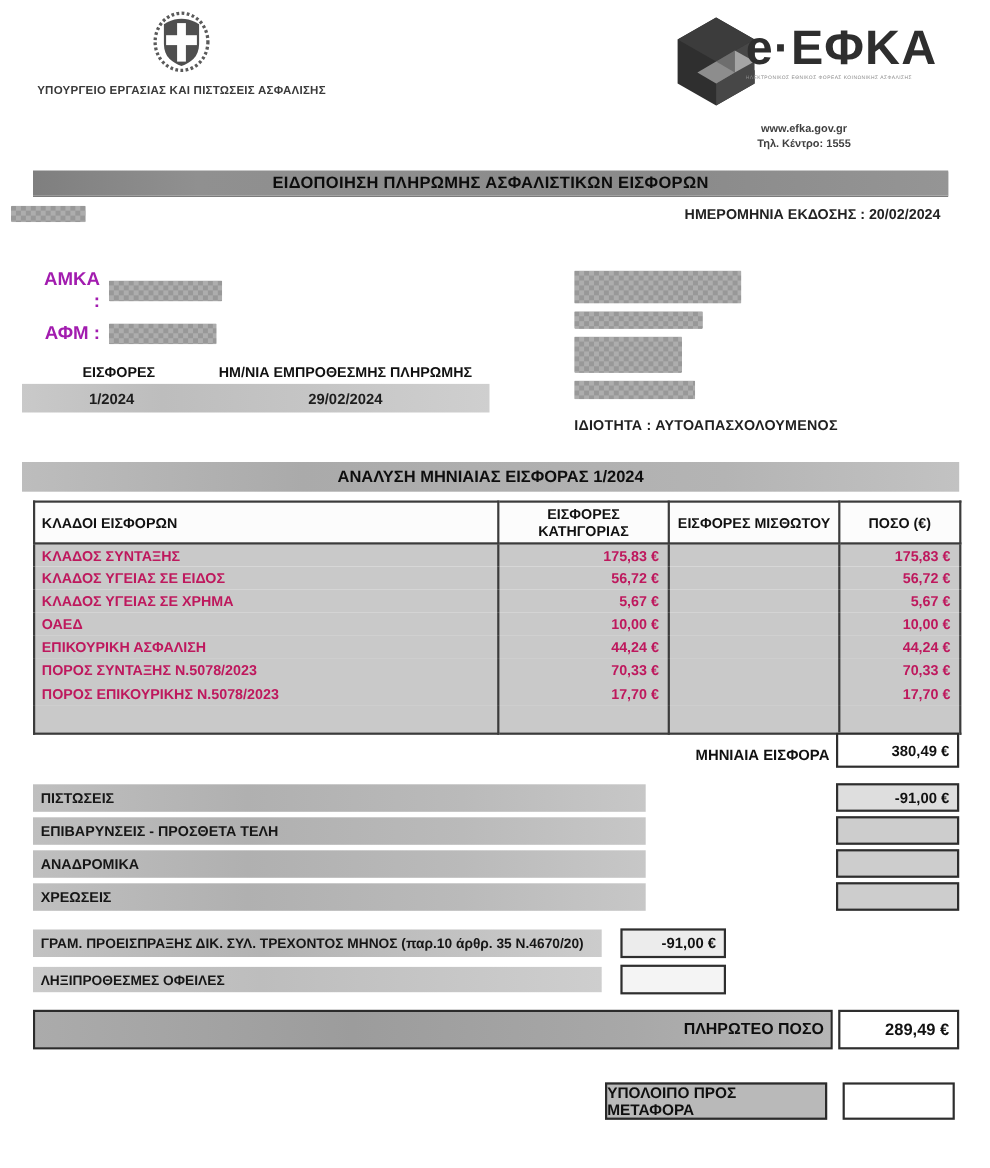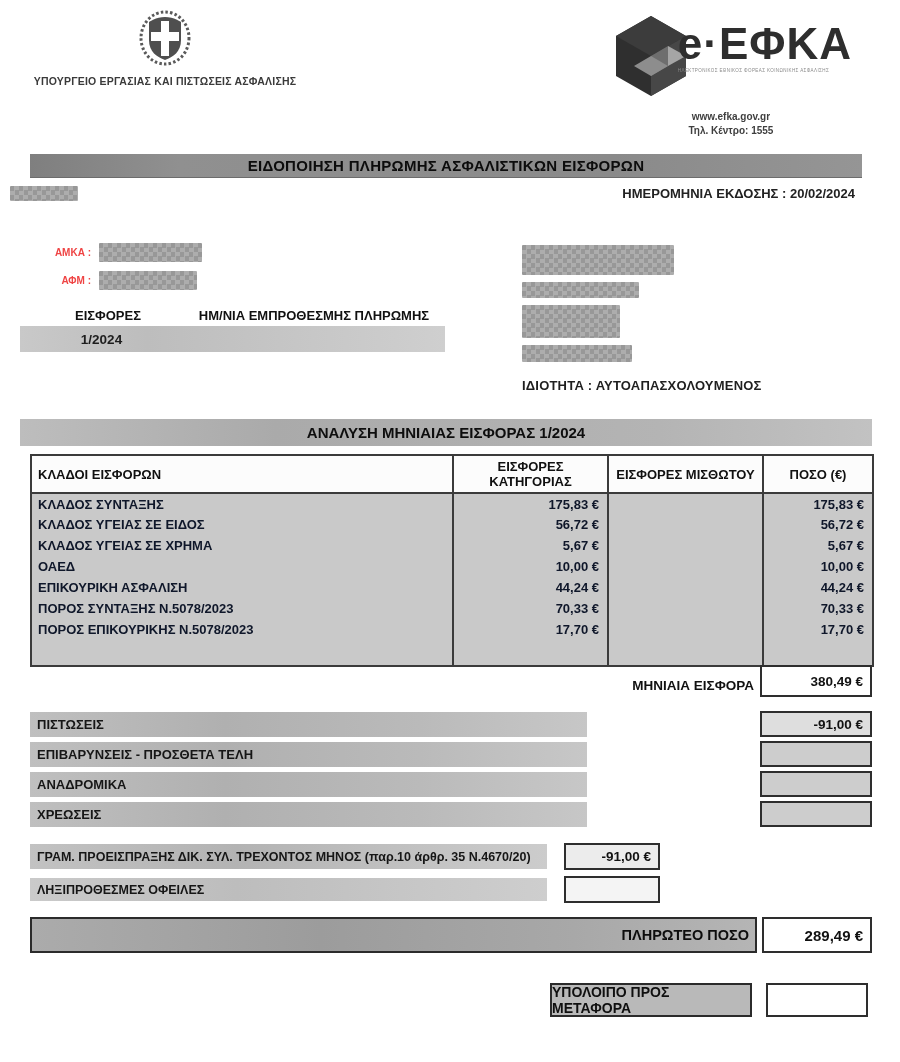--- a/index.html
+++ b/index.html
@@ -42,21 +42,21 @@
   }
   .titlebar span { font-size:15px; font-weight:700; color:#0c0c0c; letter-spacing:.3px; }
 
   .issue-row { display:flex; align-items:center; margin:9px 45px 0 10px; }
   .issue-date { margin-left:auto; font-size:13px; font-weight:700; color:#222; }
 
   
   .info { display:flex; margin-top:42px; }
   .info-left { width:470px; padding-left:33px; }
   .id-row { display:flex; align-items:center; margin-bottom:9px; }
-  .id-label { width:58px; text-align:right; font-size:10px; font-weight:700; color:#ef4444; }
+  .id-label { width:58px; text-align:right; font-size:17px; font-weight:700; color:#a21caf; }
   .id-row .redact { margin-left:8px; }
   .period { margin-top:18px; }
   .period-heads { display:flex; }
   .period-heads .ph1 { width:150px; text-align:center; font-size:13px; font-weight:700; }
   .period-heads .ph2 { width:262px; text-align:center; font-size:13px; font-weight:700; }
   .period-bar {
     margin-left:-13px; width:425px; height:26px; margin-top:3px;
     background:linear-gradient(90deg,#c9c9c9,#bdbdbd 30%,#c6c6c6 65%,#cfcfcf);
     display:flex; align-items:center;
   }
@@ -86,21 +86,21 @@
   table.contrib col.c3 { width:155px; }
   table.contrib col.c4 { width:110px; }
   table.contrib th {
     border:2px solid #3b3b3b; background:#fcfcfc;
     font-size:13px; font-weight:700; padding:3px 4px; text-align:center; color:#111;
   }
   table.contrib th:first-child { text-align:left; padding-left:6px; }
   table.contrib td {
     border-left:2px solid #3b3b3b; border-right:2px solid #3b3b3b;
     background:#c9c9c9;
-    font-size:13px; font-weight:700; color:#0f172a;
+    font-size:13px; font-weight:700; color:#be185d;
     padding:2px 8px 2px 6px; height:21px;
   }
   table.contrib td.num { text-align:right; }
   table.contrib tr.empty-row td { height:26px; }
   table.contrib tr.last td { border-bottom:2px solid #3b3b3b; }
 
   
   .monthly-row { display:flex; justify-content:flex-end; align-items:center; margin:6px 28px 0 0; }
   .monthly-label { font-size:13.5px; font-weight:700; margin-right:6px; }
   .val-box {
@@ -220,20 +220,21 @@
         <span class="redact" style="width:98px;height:19px;"></span>
       </div>
 
       <div class="period">
         <div class="period-heads">
           <span class="ph1">ΕΙΣΦΟΡΕΣ</span>
           <span class="ph2">ΗΜ/ΝΙΑ ΕΜΠΡΟΘΕΣΜΗΣ ΠΛΗΡΩΜΗΣ</span>
         </div>
         <div class="period-bar">
           <span class="pv1">1/2024</span>
+          <span class="pv2">29/02/2024</span>
         </div>
       </div>
     </div>
 
     <div class="info-right">
       <div class="addr-line redact" style="width:152px;height:30px;"></div>
       <div class="addr-line redact" style="width:117px;height:16px;"></div>
       <div class="addr-line redact" style="width:98px;height:33px;"></div>
       <div class="addr-line redact" style="width:110px;height:17px;"></div>
       <div class="idiotita">ΙΔΙΟΤΗΤΑ :  ΑΥΤΟΑΠΑΣΧΟΛΟΥΜΕΝΟΣ</div>

